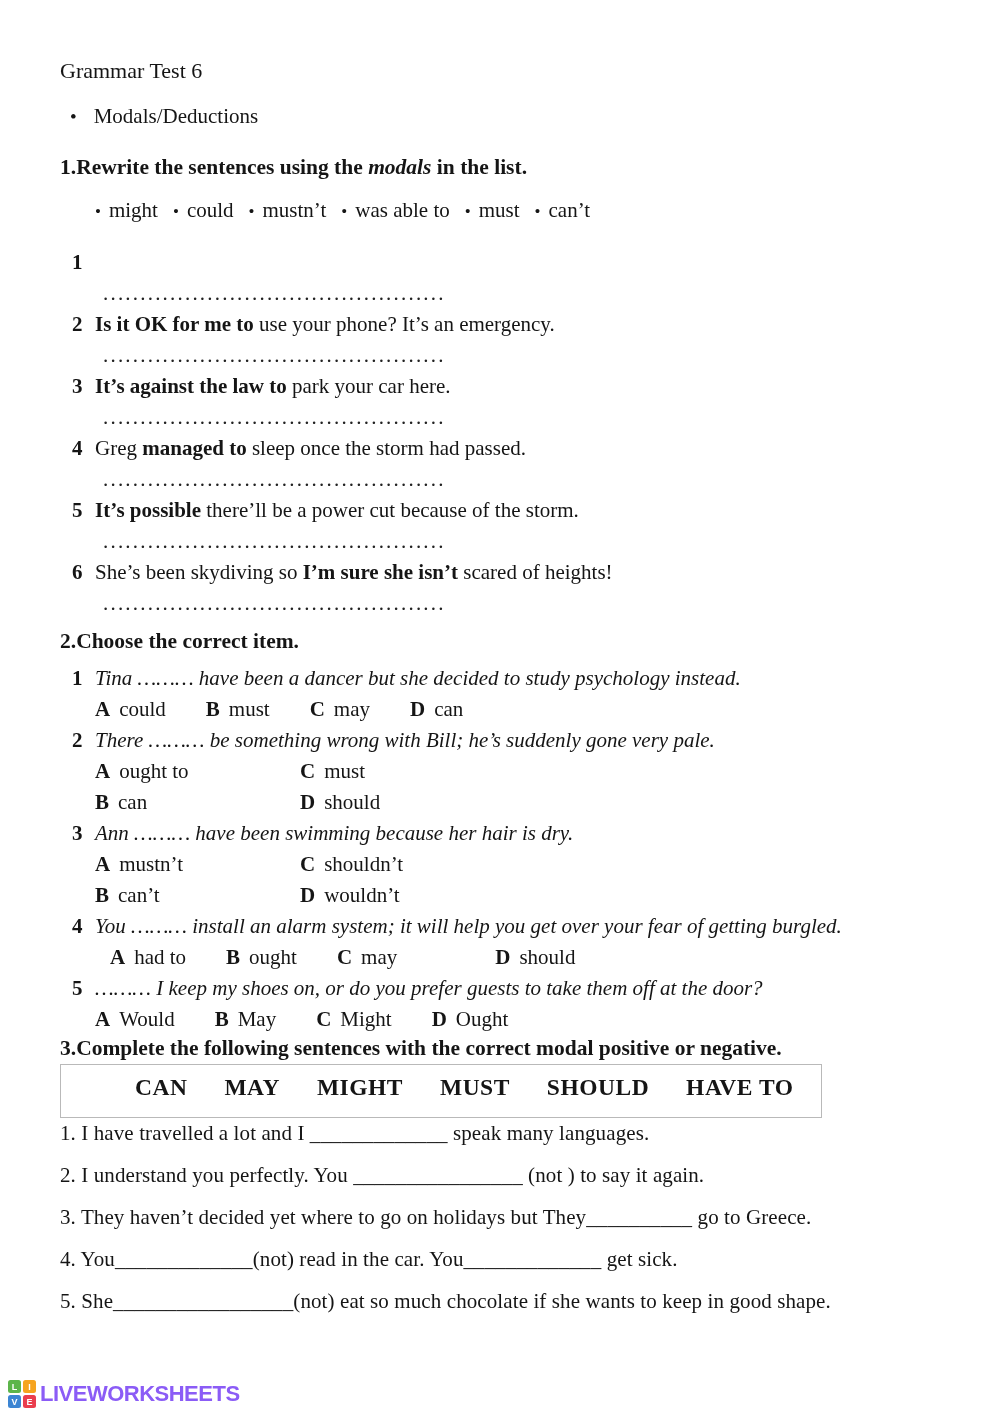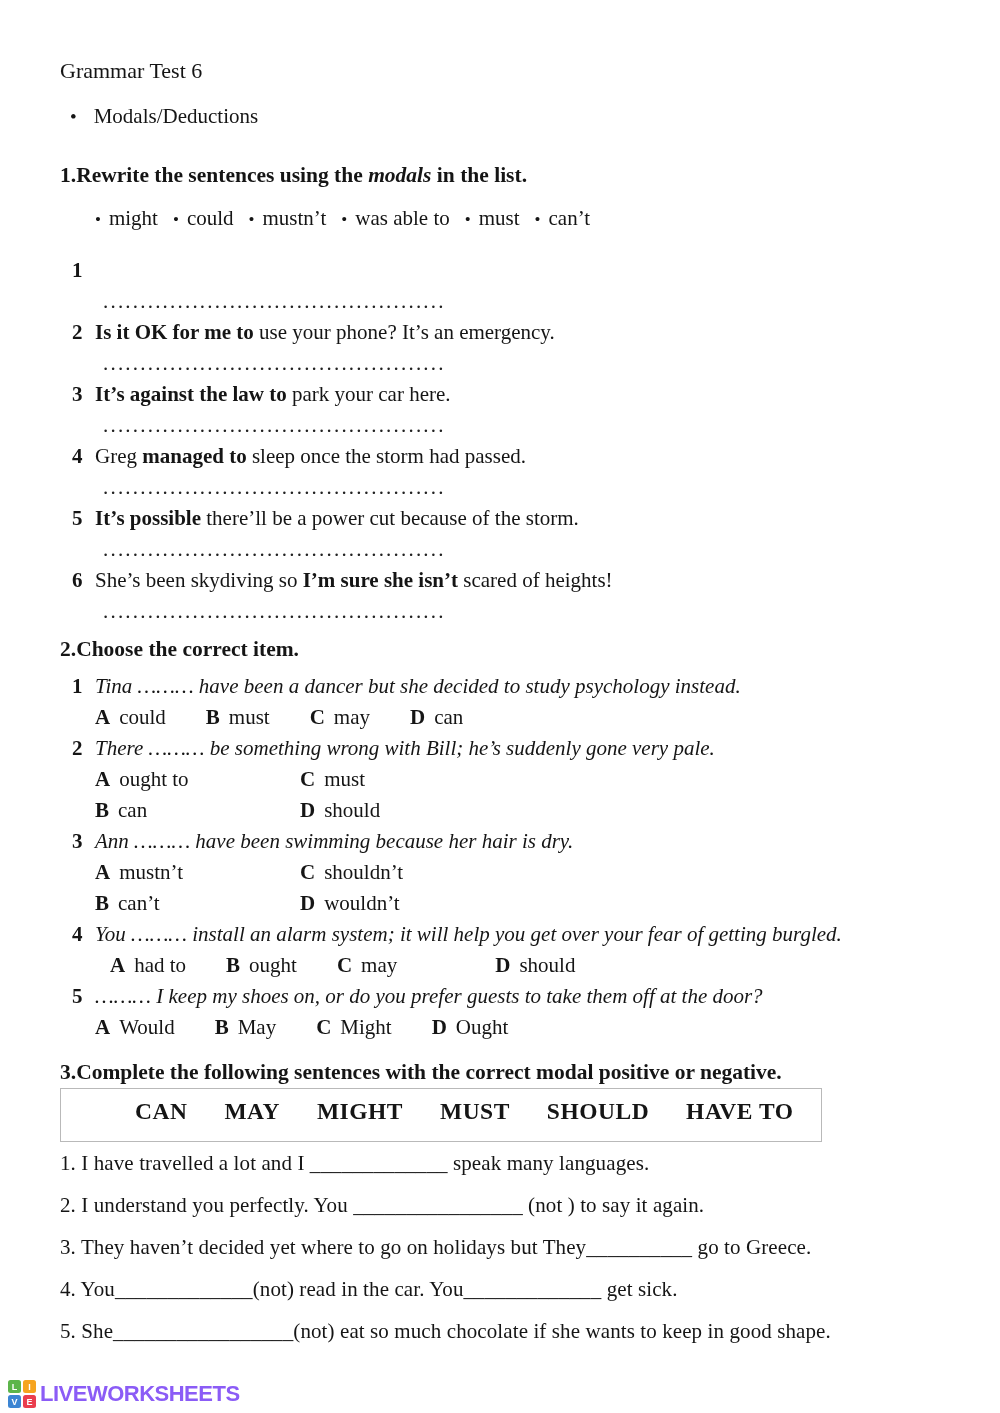--- a/index.html
+++ b/index.html
@@ -6,21 +6,21 @@
   html,body { background:#ffffff; }
   body {
     width:1000px; height:1413px; position:relative; overflow:hidden;
     font-family:"Liberation Serif", serif; color:#151515; font-size:21px;
   }
   .page { padding:58px 92px 0 60px; }
   .title { font-size:22px; line-height:26px; }
   .topic-bullet { margin-top:19px; line-height:26px; display:flex; align-items:baseline; }
   .topic-bullet .bdot { margin-left:10px; margin-right:17px; font-size:19px; }
   .h-bold { font-weight:bold; font-size:21.5px; line-height:26px; }
-  .heading1 { margin-top:32px; }
+  .heading1 { margin-top:24px; }
   .heading1 i { font-style:italic; }
   .modal-list { margin-top:17px; margin-left:35px; line-height:26px; display:flex; flex-wrap:wrap; }
   .modal-entry { display:inline-flex; align-items:baseline; margin-right:15px; }
   .modal-entry .bdot { margin-right:8px; font-size:17px; }
 
   .ex1 { margin-top:22px; }
   .ex1-item { display:flex; line-height:31px; }
   .ex1-item .num { font-weight:bold; padding-left:12px; width:35px; flex:0 0 35px; }
   .dots { line-height:31px; padding-left:43px; letter-spacing:2.2px; color:#222; }
 
@@ -30,28 +30,28 @@
   .qline { display:flex; line-height:31px; }
   .qline .num { font-weight:bold; padding-left:12px; width:35px; flex:0 0 35px; }
   .qline .qtext { max-width:810px;font-style:italic; }
   .opts-inline { margin-left:35px; line-height:31px; display:flex; }
   .opts-grid { margin-left:35px; line-height:31px; display:grid; grid-template-columns:205px auto; width:420px; }
   .opt b { margin-right:9px; }
   .opt { margin-right:40px; white-space:nowrap; }
   .opt.indent-sm { margin-left:15px; }
   .opt.gap-lg { margin-left:58px; }
 
-  .heading3 { margin-top:16px; }
+  .heading3 { margin-top:0; }
   .word-bank {
     margin-top:3px; width:762px; border:1px solid #b9b9b9;
     padding:7px 0 14px 74px; display:flex; align-items:baseline;
   }
   .word-bank .wb-word { font-weight:bold; font-size:23.5px; letter-spacing:0.5px; margin-right:37px; line-height:31px; white-space:nowrap; }
 
-  .ex3 { margin-top:6px; }
+  .ex3 { }
   .fill-line { line-height:31px; margin-bottom:11px; letter-spacing:0.1px; }
 
   .footer { position:absolute; left:8px; bottom:4px; display:flex; align-items:center; }
   .logo-tiles { display:grid; grid-template-columns:13px 13px; grid-template-rows:13px 13px; gap:2px; margin-right:4px; }
   .tile { border-radius:2.5px; color:#ffffff; font-family:"Liberation Sans", sans-serif; font-weight:bold; font-size:9px; display:flex; align-items:center; justify-content:center; }
   .logo-text { font-family:"Liberation Sans", sans-serif; font-weight:bold; font-size:22px; letter-spacing:-0.5px; color:#8b5cf6; line-height:30px; }
 </style>
 </head>
 <body>
 

